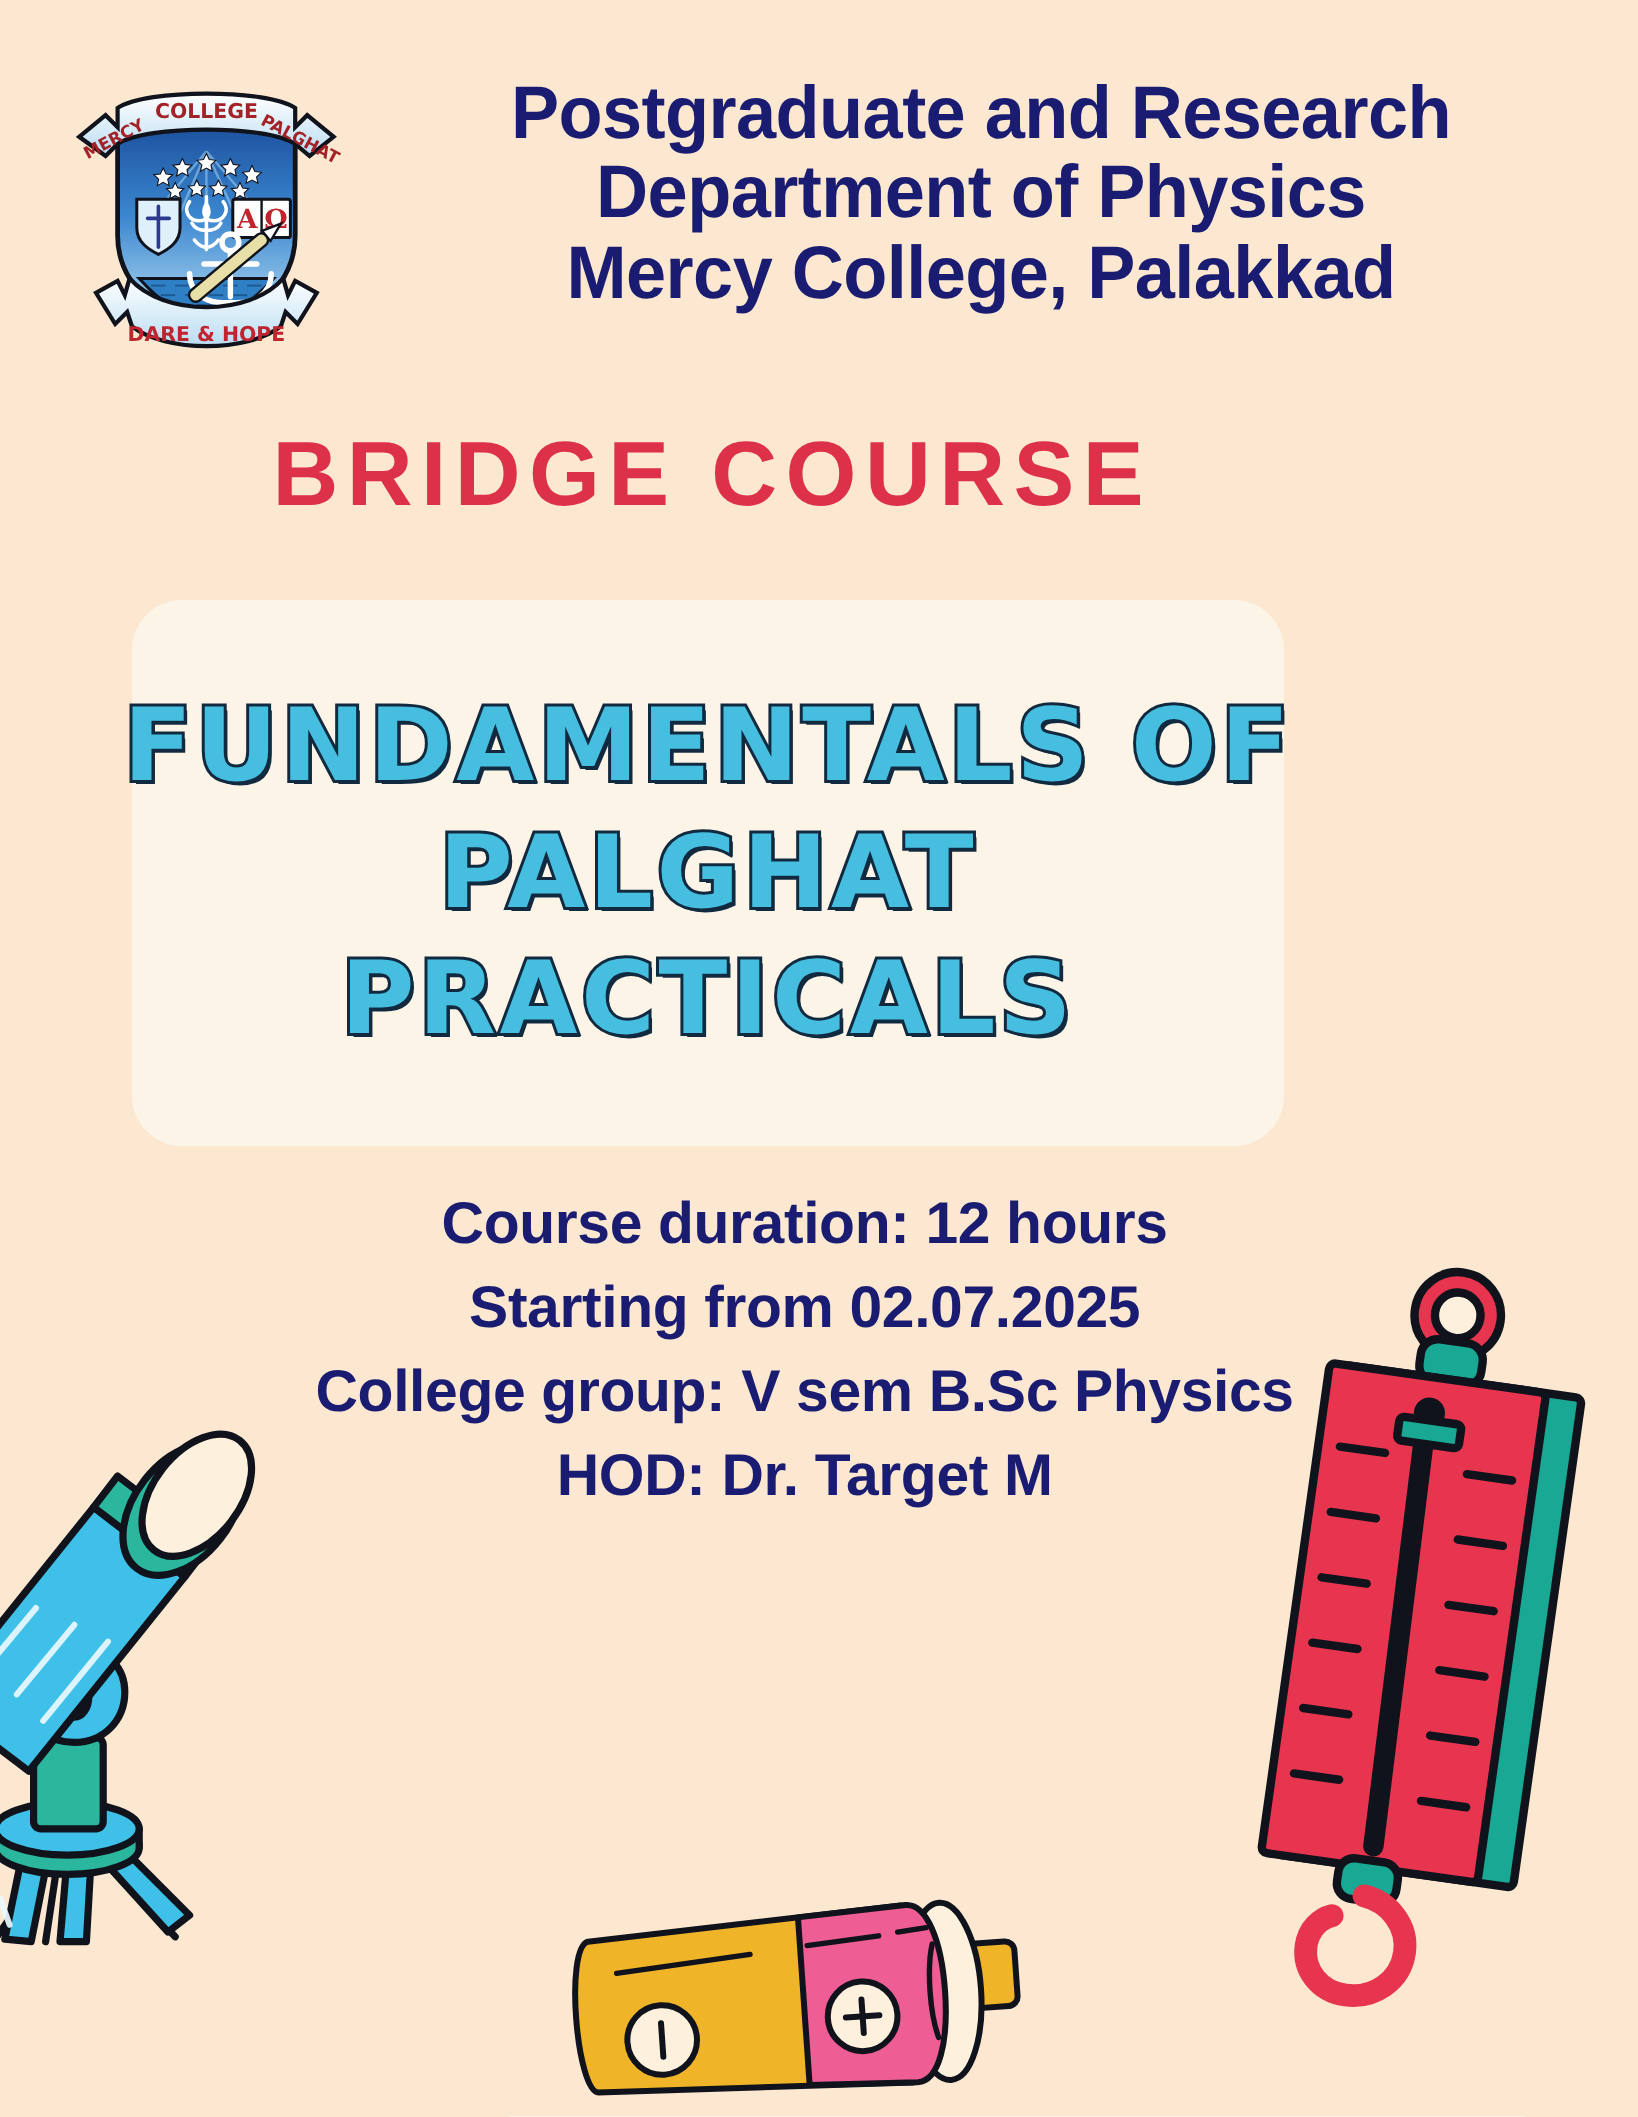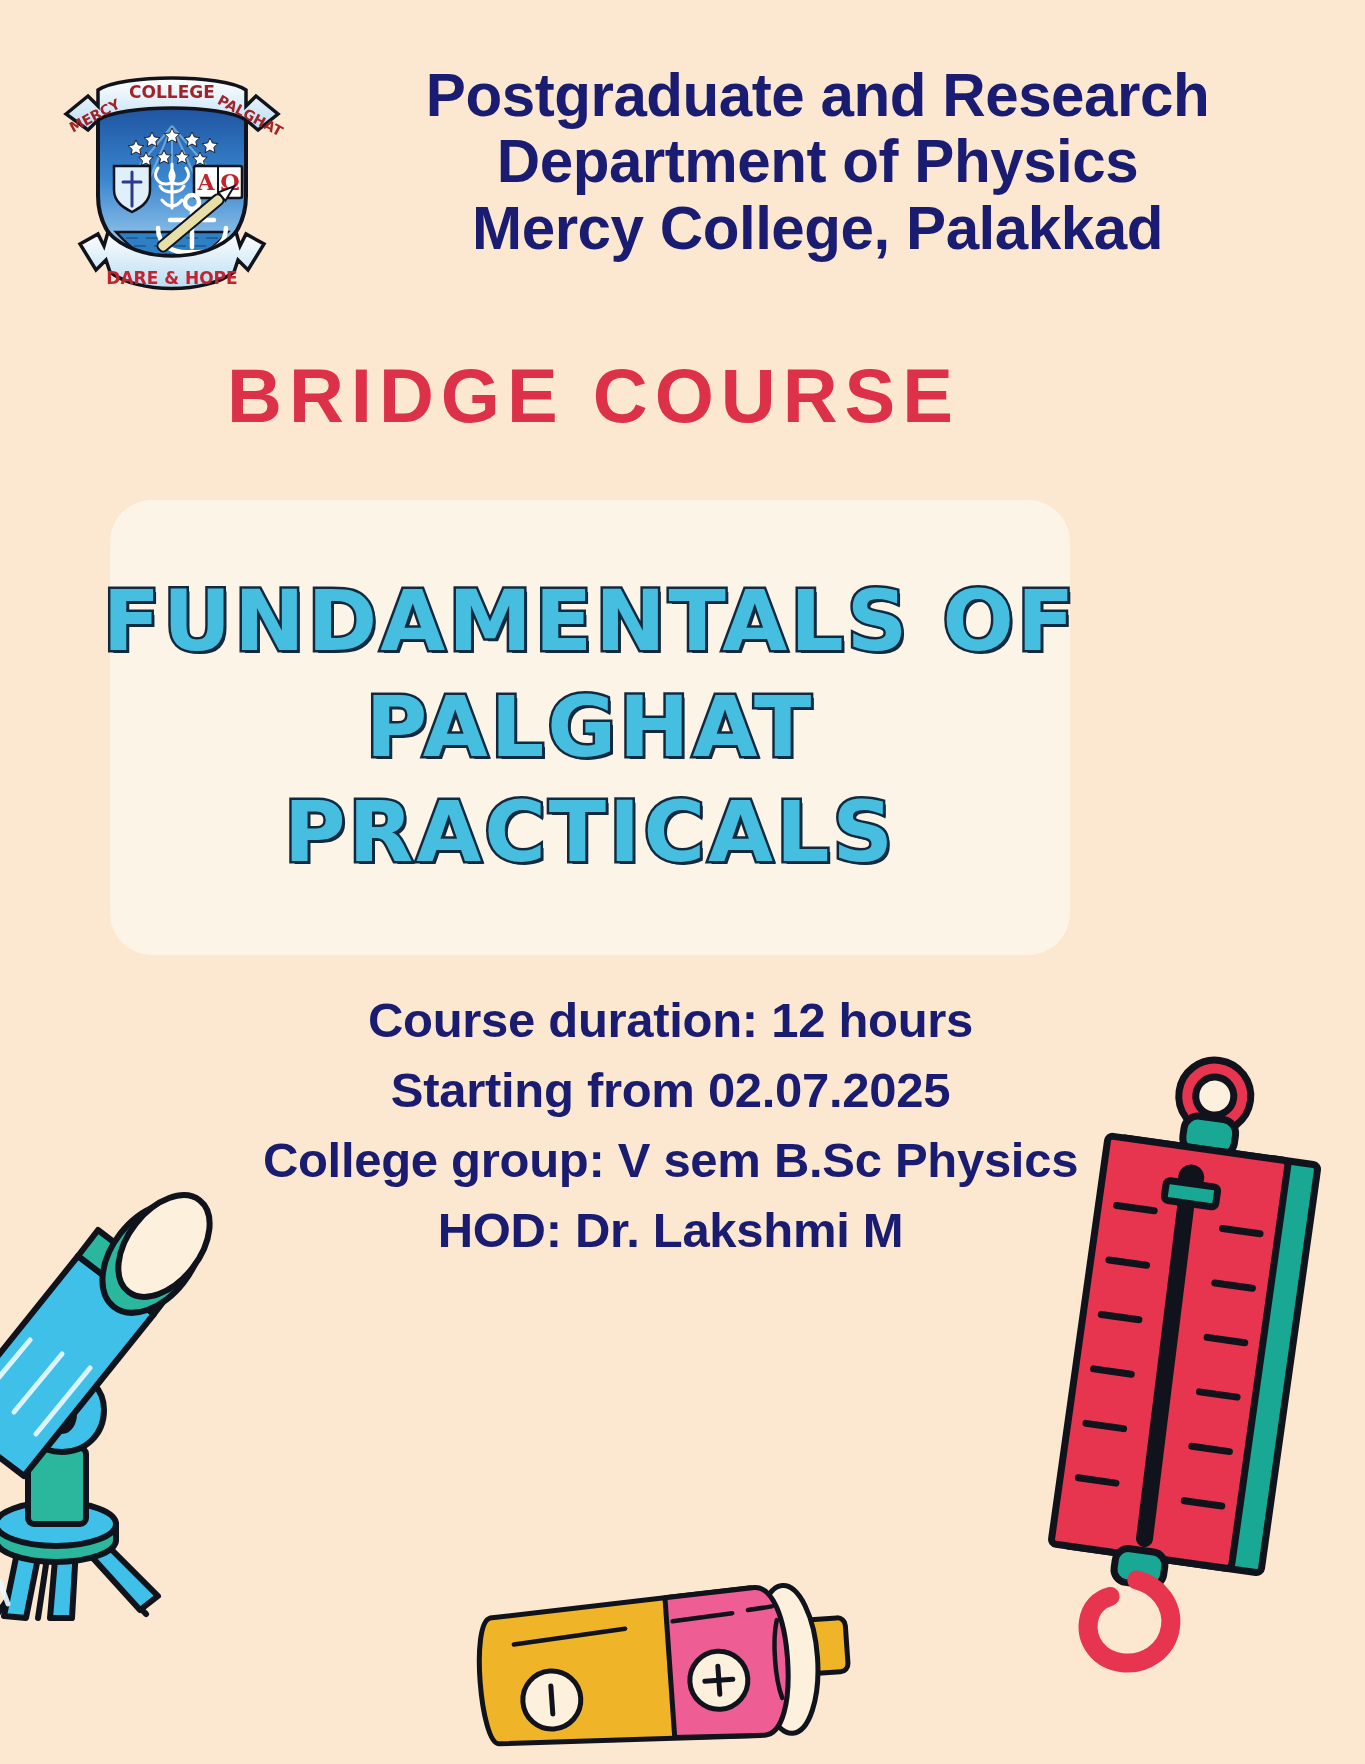--- a/index.html
+++ b/index.html
@@ -243,21 +243,21 @@
       <span class="course-title-line">FUNDAMENTALS OF</span>
       <span class="course-title-line">PALGHAT</span>
       <span class="course-title-line">PRACTICALS</span>
     </div>
   </div>
 
   <div class="details">
     <span class="details-line">Course duration: 12 hours</span>
     <span class="details-line">Starting from 02.07.2025</span>
     <span class="details-line">College group: V sem B.Sc Physics</span>
-    <span class="details-line">HOD: Dr. Lakshmi M</span>
+    <span class="details-line">HOD: Dr. Target M</span>
   </div>
 
   <div class="illus illus-telescope">
     <svg viewBox="0 0 310 500" xmlns="http://www.w3.org/2000/svg">
       <g stroke="#10131c" stroke-width="6" stroke-linejoin="round" stroke-linecap="round">
 
         <path d="M72 420 L18 498" fill="none"></path>
         <path d="M72 420 L60 500" fill="none"></path>
         <path d="M96 420 L168 496" fill="none"></path>
         <path d="M40 430 L26 498 L48 500 L62 430 Z" fill="#3fc0e8"></path>

